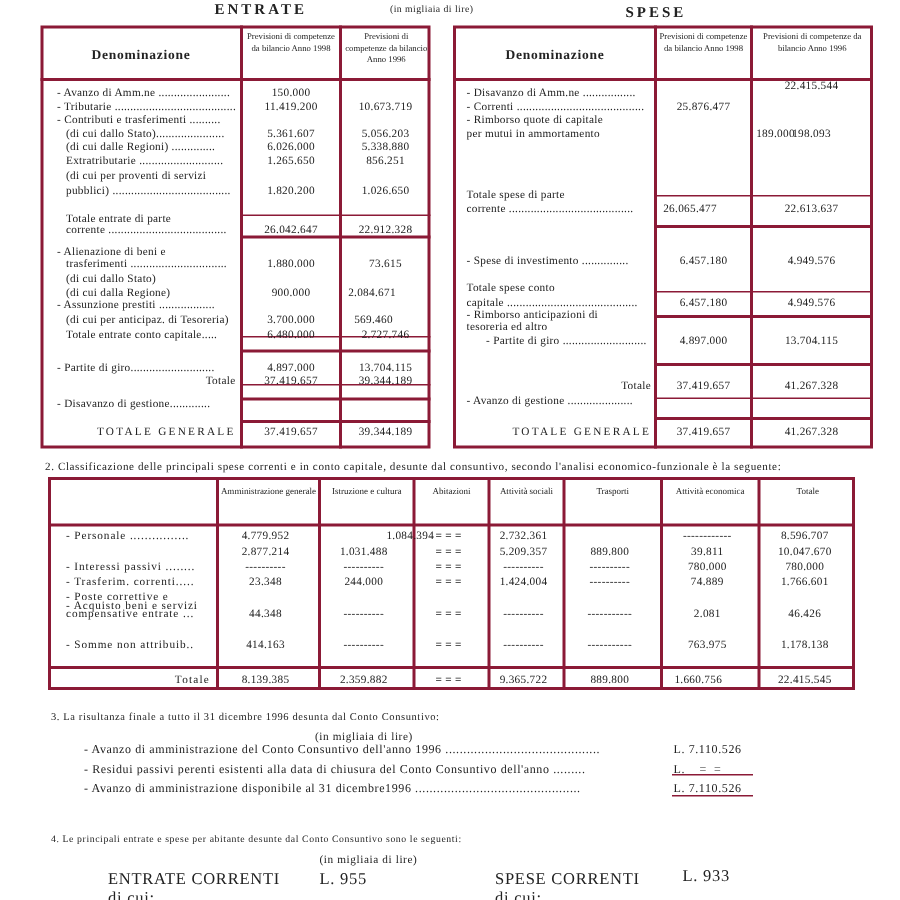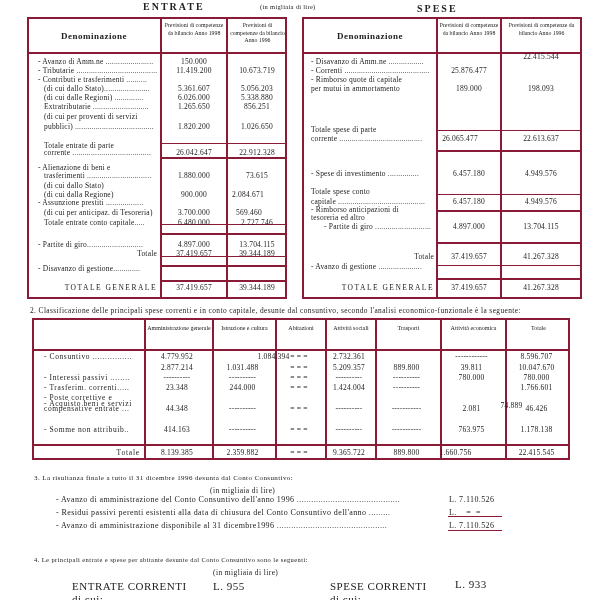--- a/index.html
+++ b/index.html
@@ -78,21 +78,21 @@
       <div class="cell c" style="left:162px;top:163px;width:64px;"></div>
       <div class="cell c" style="left:228px;top:163px;width:58px;"></div>
       <div class="cell" style="left:44px;top:171px;width:114px;overflow:hidden;">trasferimenti ...............................</div>
       <div class="cell c" style="left:162px;top:171px;width:64px;">1.880.000</div>
       <div class="cell c" style="left:228px;top:171px;width:58px;">73.615</div>
       <div class="cell" style="left:44px;top:181px;width:114px;overflow:hidden;">(di cui dallo Stato)</div>
       <div class="cell c" style="left:162px;top:181px;width:64px;"></div>
       <div class="cell c" style="left:228px;top:181px;width:58px;"></div>
       <div class="cell" style="left:44px;top:190px;width:114px;overflow:hidden;">(di cui dalla Regione)</div>
       <div class="cell c" style="left:162px;top:190px;width:64px;">900.000</div>
-      <div class="cell c" style="left:212px;top:190px;width:40px;padding-left:16px;">2.084.671</div>
+      <div class="cell c" style="left:228px;top:190px;width:40px;">2.084.671</div>
       <div class="cell" style="left:38px;top:198px;width:120px;overflow:hidden;">- Assunzione prestiti ..................</div>
       <div class="cell c" style="left:162px;top:198px;width:64px;"></div>
       <div class="cell c" style="left:228px;top:198px;width:58px;"></div>
       <div class="cell" style="left:44px;top:208px;width:114px;overflow:hidden;">(di cui per anticipaz. di Tesoreria)</div>
       <div class="cell c" style="left:162px;top:208px;width:64px;">3.700.000</div>
       <div class="cell c" style="left:228px;top:208px;width:42px;">569.460</div>
       <div class="cell" style="left:44px;top:218px;width:114px;overflow:hidden;">Totale entrate conto capitale.....</div>
       <div class="cell c" style="left:162px;top:218px;width:64px;">6.480.000</div>
       <div class="cell c" style="left:228px;top:218px;width:58px;">2.727.746</div>
       <div class="cell" style="left:38px;top:240px;width:120px;overflow:hidden;">- Partite di giro...........................</div>
@@ -129,21 +129,21 @@
       <div class="cell" style="left:311px;top:57px;width:123px;overflow:hidden;">- Disavanzo di Amm.ne .................</div>
       <div class="cell c" style="left:438px;top:57px;width:62px;"></div>
       <div class="cell c" style="left:502px;top:57px;width:78px;"></div>
       <div class="cell" style="left:311px;top:66px;width:123px;overflow:hidden;">- Correnti .........................................</div>
       <div class="cell c" style="left:438px;top:66px;width:62px;">25.876.477</div>
       <div class="cell c" style="left:502px;top:52px;width:78px;">22.415.544</div>
       <div class="cell" style="left:311px;top:75px;width:123px;overflow:hidden;">- Rimborso quote di capitale</div>
       <div class="cell c" style="left:438px;top:75px;width:62px;"></div>
       <div class="cell c" style="left:502px;top:75px;width:78px;"></div>
       <div class="cell" style="left:311px;top:84px;width:123px;overflow:hidden;">per mutui in ammortamento</div>
-      <div class="cell c" style="left:438px;top:84px;width:62px;">189.000</div>
+      <div class="cell c" style="left:438px;top:84px;width:62px;padding-left:48px;">189.000</div>
       <div class="cell c" style="left:502px;top:84px;width:78px;">198.093</div>
       <div class="cell" style="left:311px;top:125px;width:123px;overflow:hidden;">Totale spese di parte</div>
       <div class="cell c" style="left:438px;top:125px;width:62px;"></div>
       <div class="cell c" style="left:502px;top:125px;width:78px;"></div>
       <div class="cell" style="left:311px;top:134px;width:123px;overflow:hidden;">corrente ........................................</div>
       <div class="cell c" style="left:438px;top:134px;width:44px;">26.065.477</div>
       <div class="cell c" style="left:502px;top:134px;width:78px;">22.613.637</div>
       <div class="cell" style="left:311px;top:169px;width:123px;overflow:hidden;">- Spese di investimento ...............</div>
       <div class="cell c" style="left:438px;top:169px;width:62px;">6.457.180</div>
       <div class="cell c" style="left:502px;top:169px;width:78px;">4.949.576</div>
@@ -191,21 +191,21 @@
   <div id="s2-headers">
       <div class="colhdr" style="left:146px;top:325px;width:66px;font-size:6px;">Amministrazione generale</div>
       <div class="colhdr" style="left:214px;top:325px;width:61px;font-size:6px;">Istruzione e cultura</div>
       <div class="colhdr" style="left:277px;top:325px;width:48px;font-size:6px;">Abitazioni</div>
       <div class="colhdr" style="left:327px;top:325px;width:48px;font-size:6px;">Attività sociali</div>
       <div class="colhdr" style="left:377px;top:325px;width:63px;font-size:6px;">Trasporti</div>
       <div class="colhdr" style="left:442px;top:325px;width:63px;font-size:6px;">Attività economica</div>
       <div class="colhdr" style="left:507px;top:325px;width:63px;font-size:6px;">Totale</div>
     </div>
   <div id="s2-rows">
-      <div class="cell" style="left:44px;top:352px;width:98px;overflow:hidden;letter-spacing:0.6px;">- Consuntivo ................</div>
+      <div class="cell" style="left:44px;top:352px;width:98px;overflow:hidden;letter-spacing:0.6px;">- Personale ................</div>
       <div class="cell c" style="left:146px;top:352px;width:62px;">4.779.952</div>
       <div class="cell c" style="left:214px;top:352px;width:57px;padding-left:31px;">1.084.394</div>
       <div class="cell c" style="left:277px;top:352px;width:44px;">= = =</div>
       <div class="cell c" style="left:327px;top:352px;width:44px;">2.732.361</div>
       <div class="cell c" style="left:377px;top:352px;width:59px;"></div>
       <div class="cell c" style="left:442px;top:352px;width:59px;">------------</div>
       <div class="cell c" style="left:507px;top:352px;width:59px;">8.596.707</div>
       <div class="cell" style="left:44px;top:363px;width:98px;overflow:hidden;letter-spacing:0.6px;margin-top:36px;">- Acquisto beni e servizi</div>
       <div class="cell c" style="left:146px;top:363px;width:62px;">2.877.214</div>
       <div class="cell c" style="left:214px;top:363px;width:57px;">1.031.488</div>
@@ -221,21 +221,21 @@
       <div class="cell c" style="left:327px;top:373px;width:44px;">----------</div>
       <div class="cell c" style="left:377px;top:373px;width:59px;">----------</div>
       <div class="cell c" style="left:442px;top:373px;width:59px;">780.000</div>
       <div class="cell c" style="left:507px;top:373px;width:59px;">780.000</div>
       <div class="cell" style="left:44px;top:383px;width:98px;overflow:hidden;letter-spacing:0.6px;">- Trasferim. correnti.....</div>
       <div class="cell c" style="left:146px;top:383px;width:62px;">23.348</div>
       <div class="cell c" style="left:214px;top:383px;width:57px;">244.000</div>
       <div class="cell c" style="left:277px;top:383px;width:44px;">= = =</div>
       <div class="cell c" style="left:327px;top:383px;width:44px;">1.424.004</div>
       <div class="cell c" style="left:377px;top:383px;width:59px;">----------</div>
-      <div class="cell c" style="left:442px;top:401px;width:59px;padding-left:40px;">74.889</div>
+      <div class="cell c" style="left:442px;top:383px;width:59px;">74.889</div>
       <div class="cell c" style="left:507px;top:383px;width:59px;">1.766.601</div>
       <div class="cell" style="left:44px;top:393px;width:98px;overflow:hidden;letter-spacing:0.6px;">- Poste correttive e</div>
       <div class="cell c" style="left:146px;top:393px;width:62px;"></div>
       <div class="cell c" style="left:214px;top:393px;width:57px;"></div>
       <div class="cell c" style="left:277px;top:393px;width:44px;"></div>
       <div class="cell c" style="left:327px;top:393px;width:44px;"></div>
       <div class="cell c" style="left:377px;top:393px;width:59px;"></div>
       <div class="cell c" style="left:442px;top:393px;width:59px;"></div>
       <div class="cell c" style="left:507px;top:393px;width:59px;"></div>
       <div class="cell" style="left:44px;top:404px;width:98px;overflow:hidden;letter-spacing:0.6px;">compensative entrate ...</div>
@@ -253,21 +253,21 @@
       <div class="cell c" style="left:327px;top:425px;width:44px;">----------</div>
       <div class="cell c" style="left:377px;top:425px;width:59px;">-----------</div>
       <div class="cell c" style="left:442px;top:425px;width:59px;">763.975</div>
       <div class="cell c" style="left:507px;top:425px;width:59px;">1.178.138</div>
       <div class="cell" style="left:44px;top:448px;width:96px;text-align:right;letter-spacing:0.8px;">Totale</div>
       <div class="cell c" style="left:146px;top:448px;width:62px;">8.139.385</div>
       <div class="cell c" style="left:214px;top:448px;width:57px;">2.359.882</div>
       <div class="cell c" style="left:277px;top:448px;width:44px;">= = =</div>
       <div class="cell c" style="left:327px;top:448px;width:44px;">9.365.722</div>
       <div class="cell c" style="left:377px;top:448px;width:59px;">889.800</div>
-      <div class="cell c" style="left:426px;top:448px;width:59px;">1.660.756</div>
+      <div class="cell c" style="left:436px;top:448px;width:59px;">1.660.756</div>
       <div class="cell c" style="left:507px;top:448px;width:59px;">22.415.545</div>
     </div>
 </div>
 
 <div class="sec" style="left:34px;top:474px;font-size:7px;">3. La risultanza finale a tutto il 31 dicembre 1996 desunta dal Conto Consuntivo:</div>
 <div class="sec small" style="left:210px;top:486px;">(in migliaia di lire)</div>
 <div id="s3-rows">
     <div class="sec" style="left:56px;top:495px;width:390px;overflow:hidden;font-size:8px;">- Avanzo di amministrazione del Conto Consuntivo dell'anno 1996 ...........................................</div>
     <div class="sec" style="left:449px;top:495px;font-size:8px;white-space:pre;">L. 7.110.526</div>
     <div class="sec" style="left:56px;top:508px;width:390px;overflow:hidden;font-size:8px;">- Residui passivi perenti esistenti alla data di chiusura del Conto Consuntivo dell'anno .........</div>

